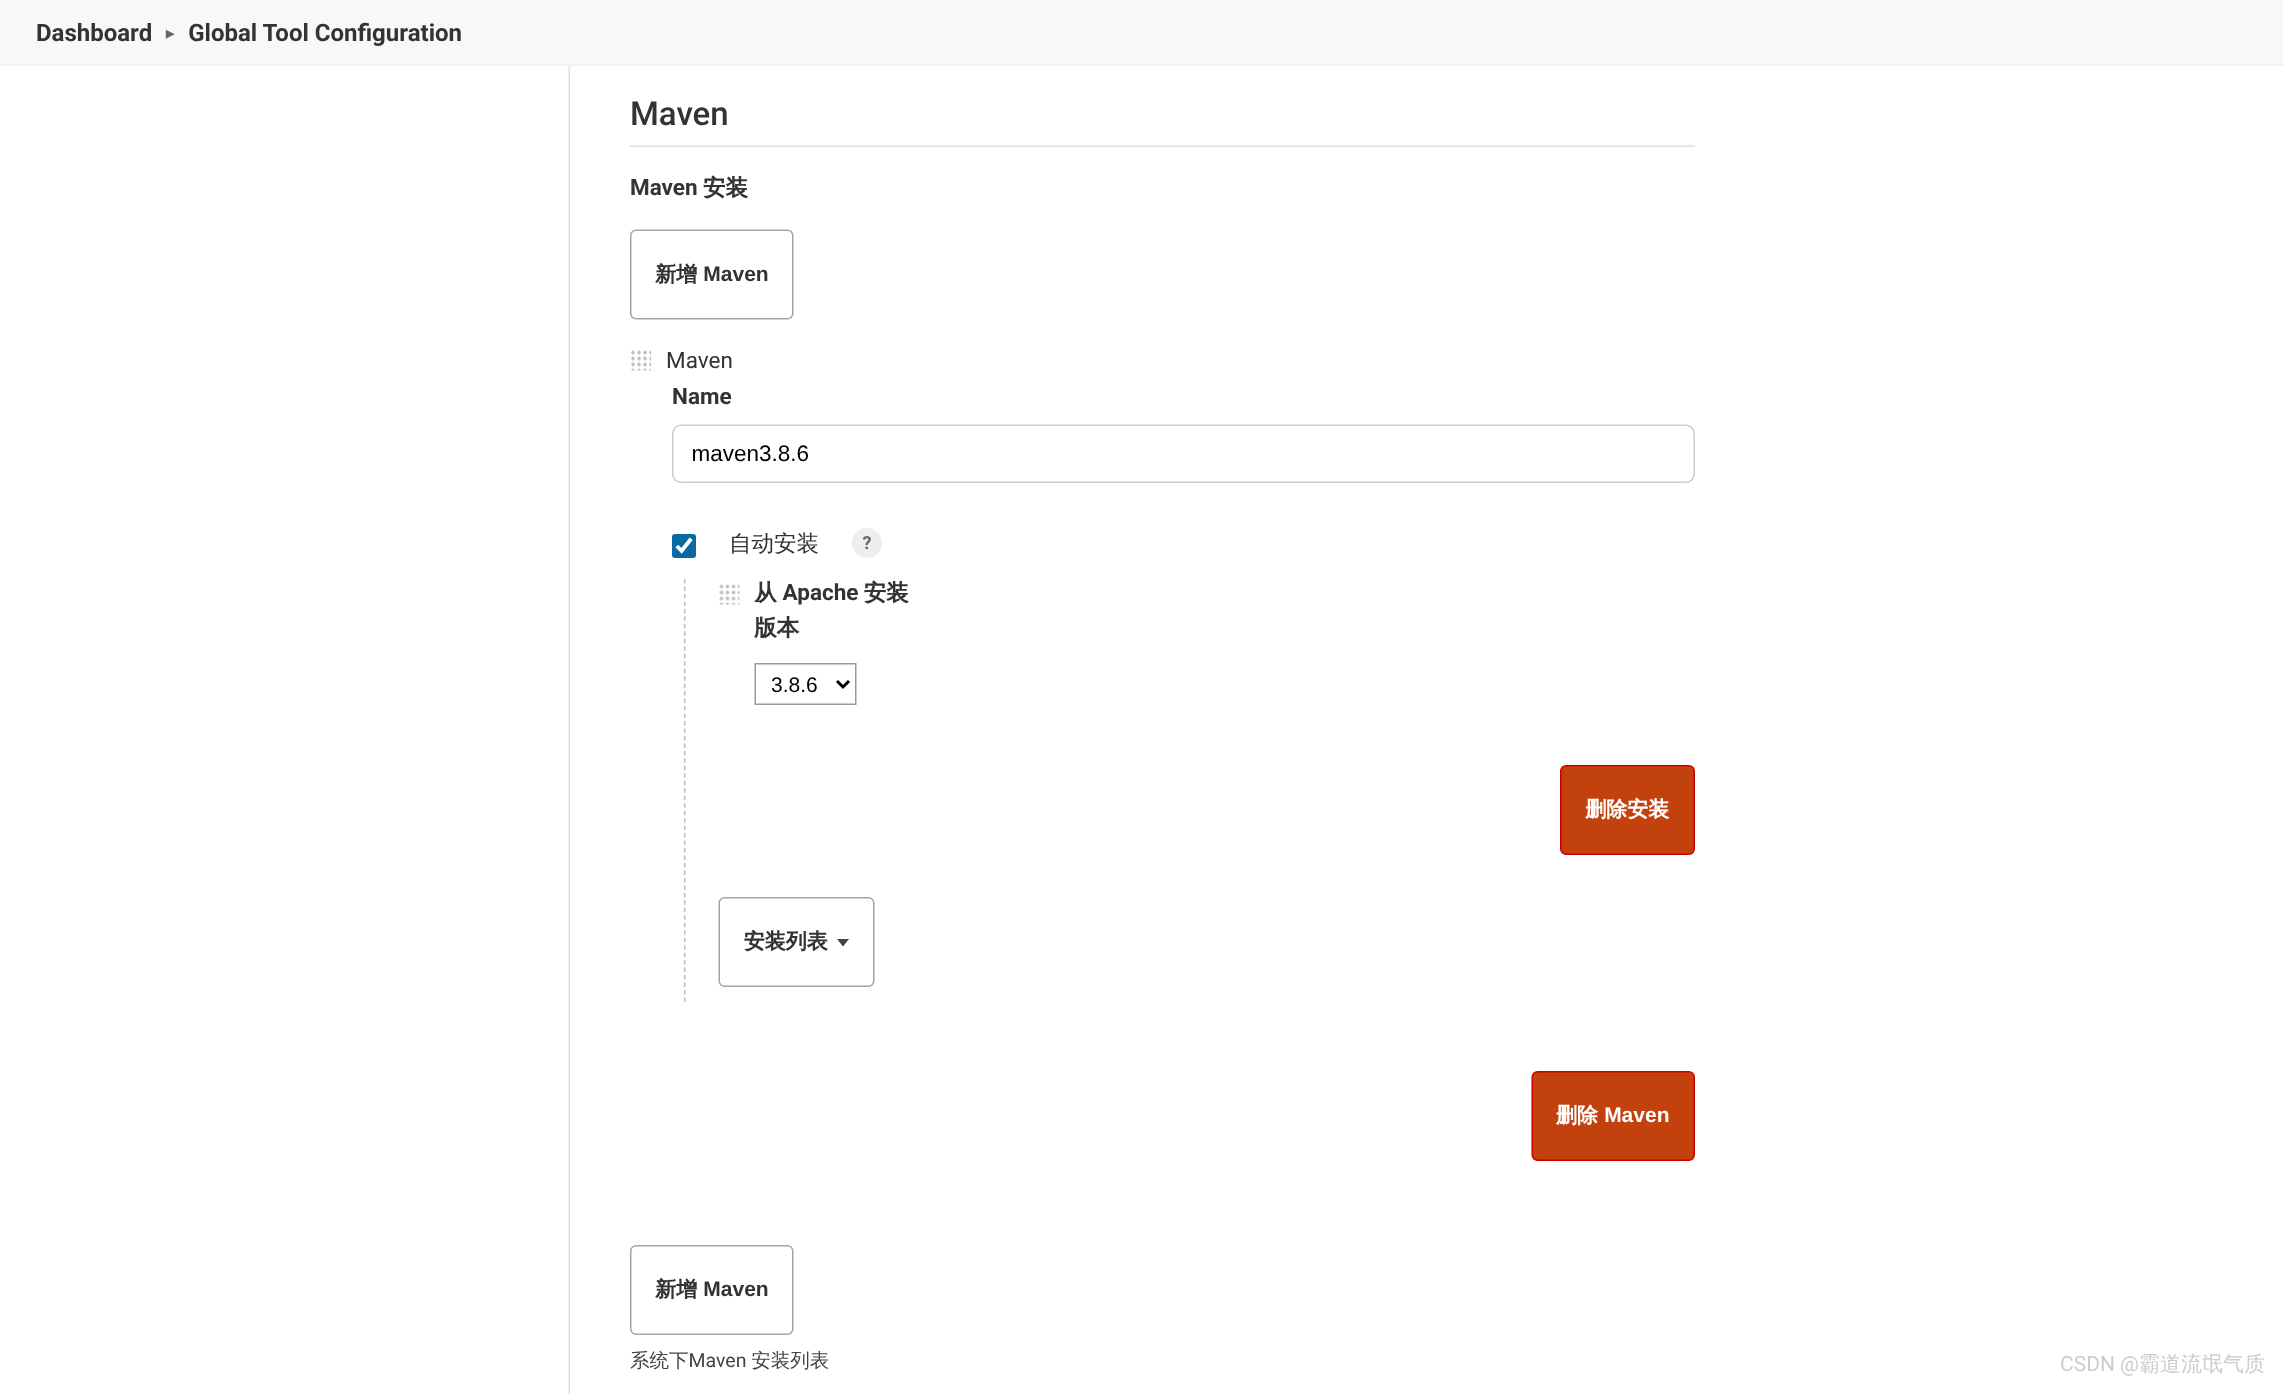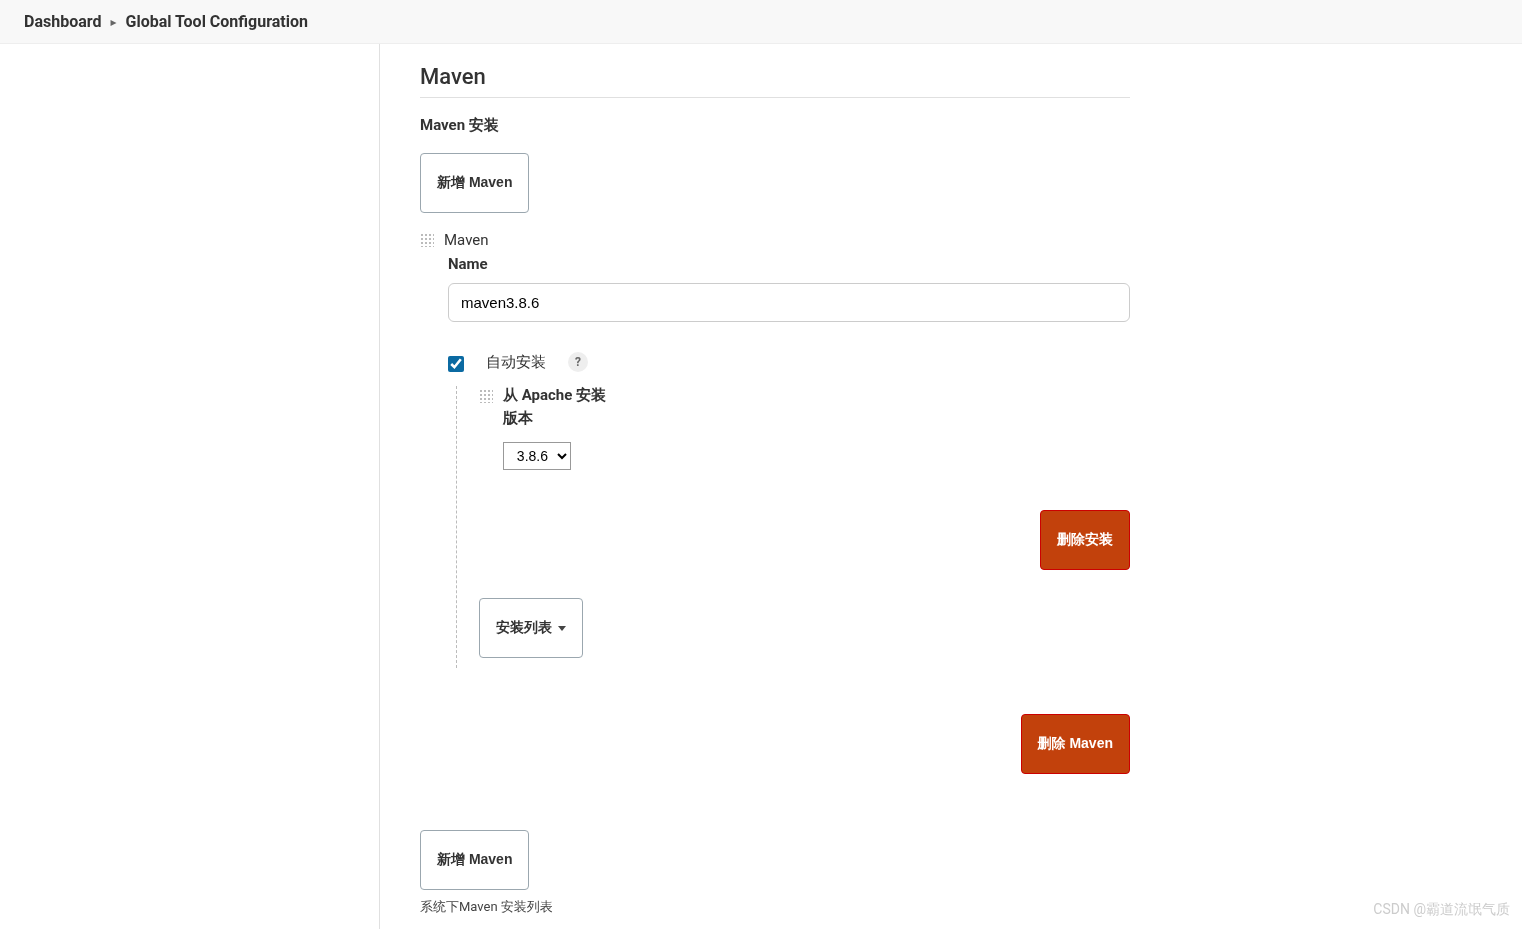--- a/index.html
+++ b/index.html
@@ -169,21 +169,20 @@
       margin-top: 4px;
     }
     .version-select {
       margin-left: 24px;
       margin-top: 14px;
       padding: 4px 6px;
       font-size: 14px;
       border: 1px solid #999;
       background: #fff;
       min-width: 68px;
-      text-align: right;
     }
     .action-row-right {
       display: flex;
       justify-content: flex-end;
       margin-top: 40px;
     }
     .add-installer-row {
       margin-top: 28px;
     }
     .dropdown-caret {

